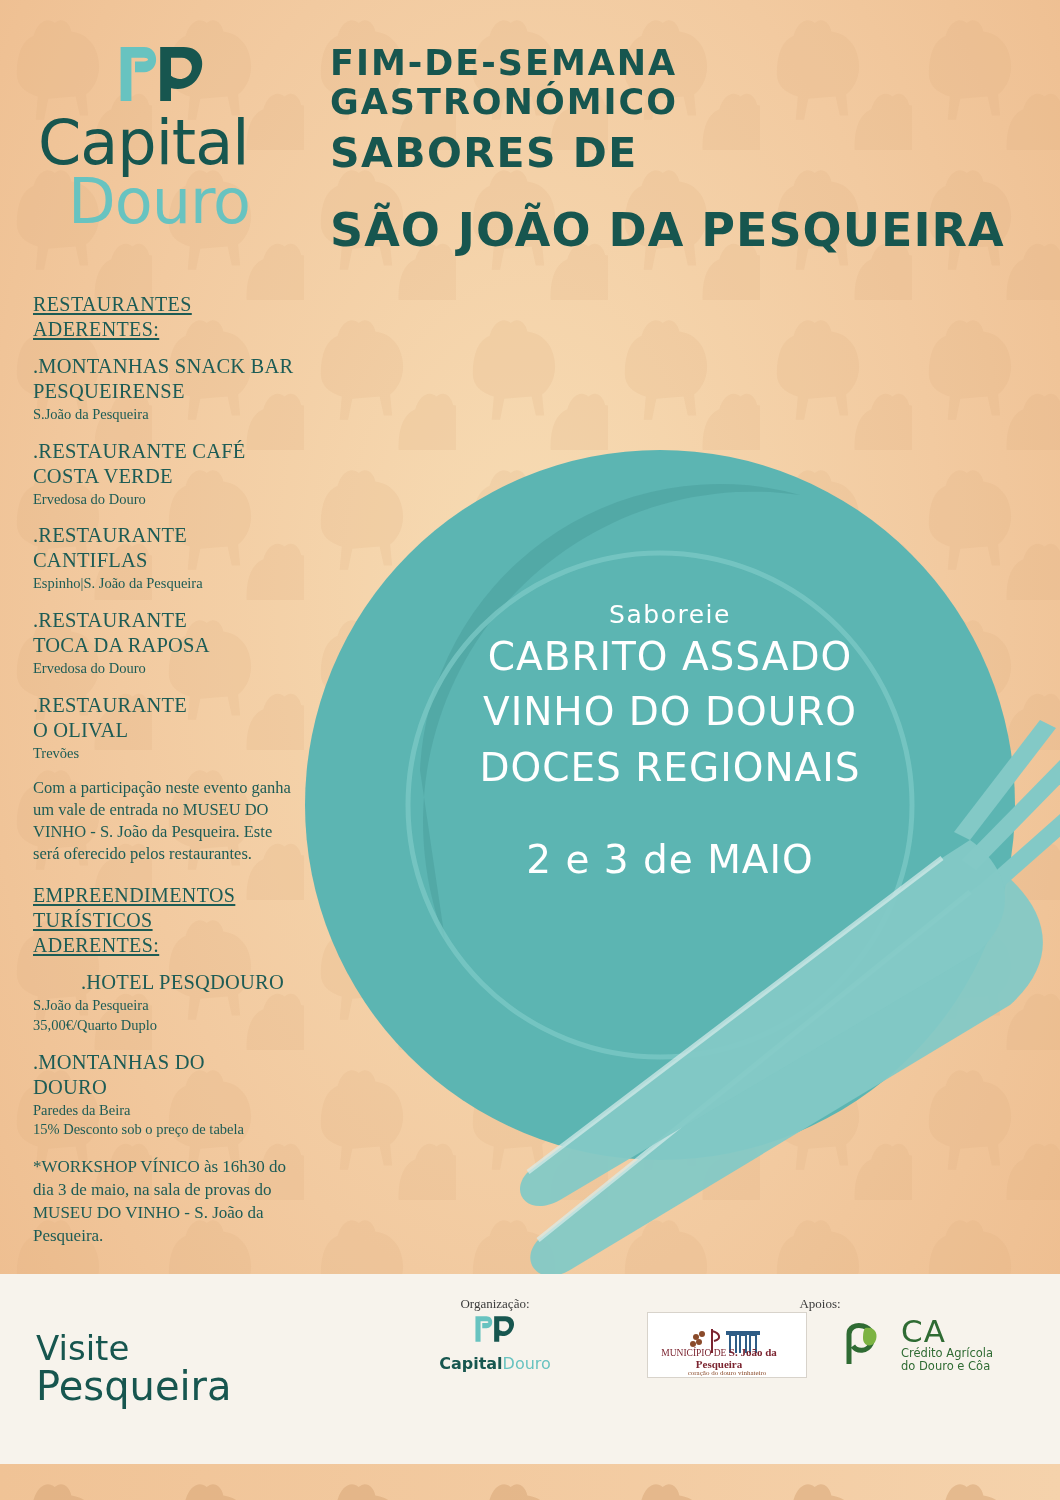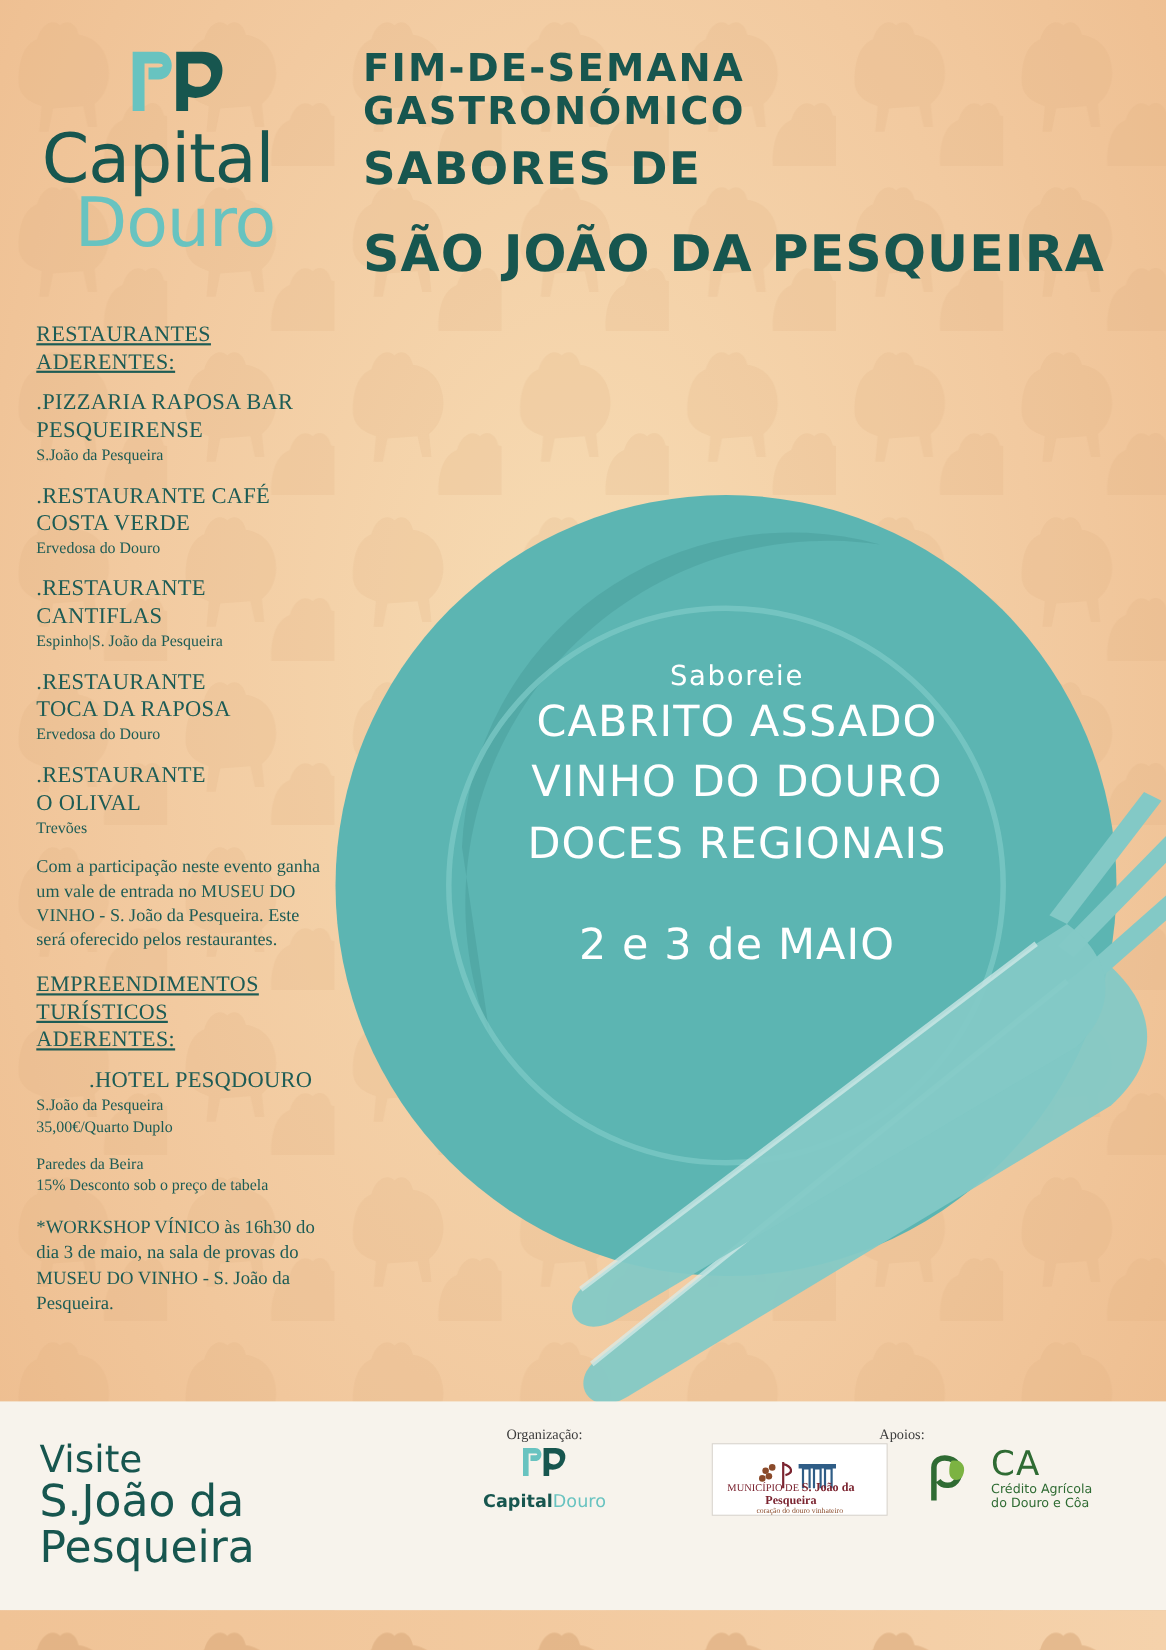--- a/index.html
+++ b/index.html
@@ -311,21 +311,21 @@
     <div class="c-line">DOCES REGIONAIS</div>
     <div class="c-date">2 e 3 de MAIO</div>
   </div>
 
   <div class="left-col">
 
     <div class="sec-head" style="white-space: pre-line;">RESTAURANTES
 ADERENTES:</div>
 
     <div class="entry">
-      <div class="entry-name" style="white-space: pre-line;">.PIZZARIA RAPOSA BAR
+      <div class="entry-name" style="white-space: pre-line;">.MONTANHAS SNACK BAR
 PESQUEIRENSE</div>
       <div class="entry-sub">S.João da Pesqueira</div>
     </div>
     <div class="entry">
       <div class="entry-name" style="white-space: pre-line;">.RESTAURANTE CAFÉ
 COSTA VERDE</div>
       <div class="entry-sub">Ervedosa do Douro</div>
     </div>
     <div class="entry">
       <div class="entry-name" style="white-space: pre-line;">.RESTAURANTE
@@ -348,32 +348,33 @@
     <div class="sec-head" style="white-space: pre-line;">EMPREENDIMENTOS
 TURÍSTICOS
 ADERENTES:</div>
 
     <div class="entry">
       <div class="entry-name" style="white-space: pre-line; margin-left: 48px;">.HOTEL PESQDOURO</div>
       <div class="entry-sub">S.João da Pesqueira</div>
       <div class="entry-sub">35,00€/Quarto Duplo</div>
     </div>
     <div class="entry">
+      <div class="entry-name" style="white-space: pre-line;">.MONTANHAS DO
+DOURO</div>
       <div class="entry-sub">Paredes da Beira</div>
       <div class="entry-sub">15% Desconto sob o preço de tabela</div>
     </div>
 
     <div class="note">*WORKSHOP VÍNICO às 16h30 do dia 3 de maio, na sala de provas do MUSEU DO VINHO - S. João da Pesqueira.</div>
   </div>
 
   <div class="footer">
 
     <div class="visit">
       <div class="visit-1">Visite</div>
-      <div class="visit-2">S.João da</div>
       <div class="visit-3">Pesqueira</div>
     </div>
 
     <div class="f-col org">
       <div class="f-label">Organização:</div>
       <div class="f-logos">
         <div class="mini-logo">
           <svg class="mini-mark" viewBox="0 0 120 80">
             <path d="M14 10 L40 10 C58 10 58 38 40 38 L30 38 L30 26 L40 26 C46 26 46 22 40 22 L26 22 L26 70 L14 70 Z" fill="#68c3c0"></path>
             <path d="M58 10 L84 10 C104 10 110 28 100 44 C92 58 74 60 62 52 L70 42 C78 48 88 46 92 38 C96 30 90 22 82 22 L70 22 L70 70 L58 70 Z" fill="#17564f"></path>

